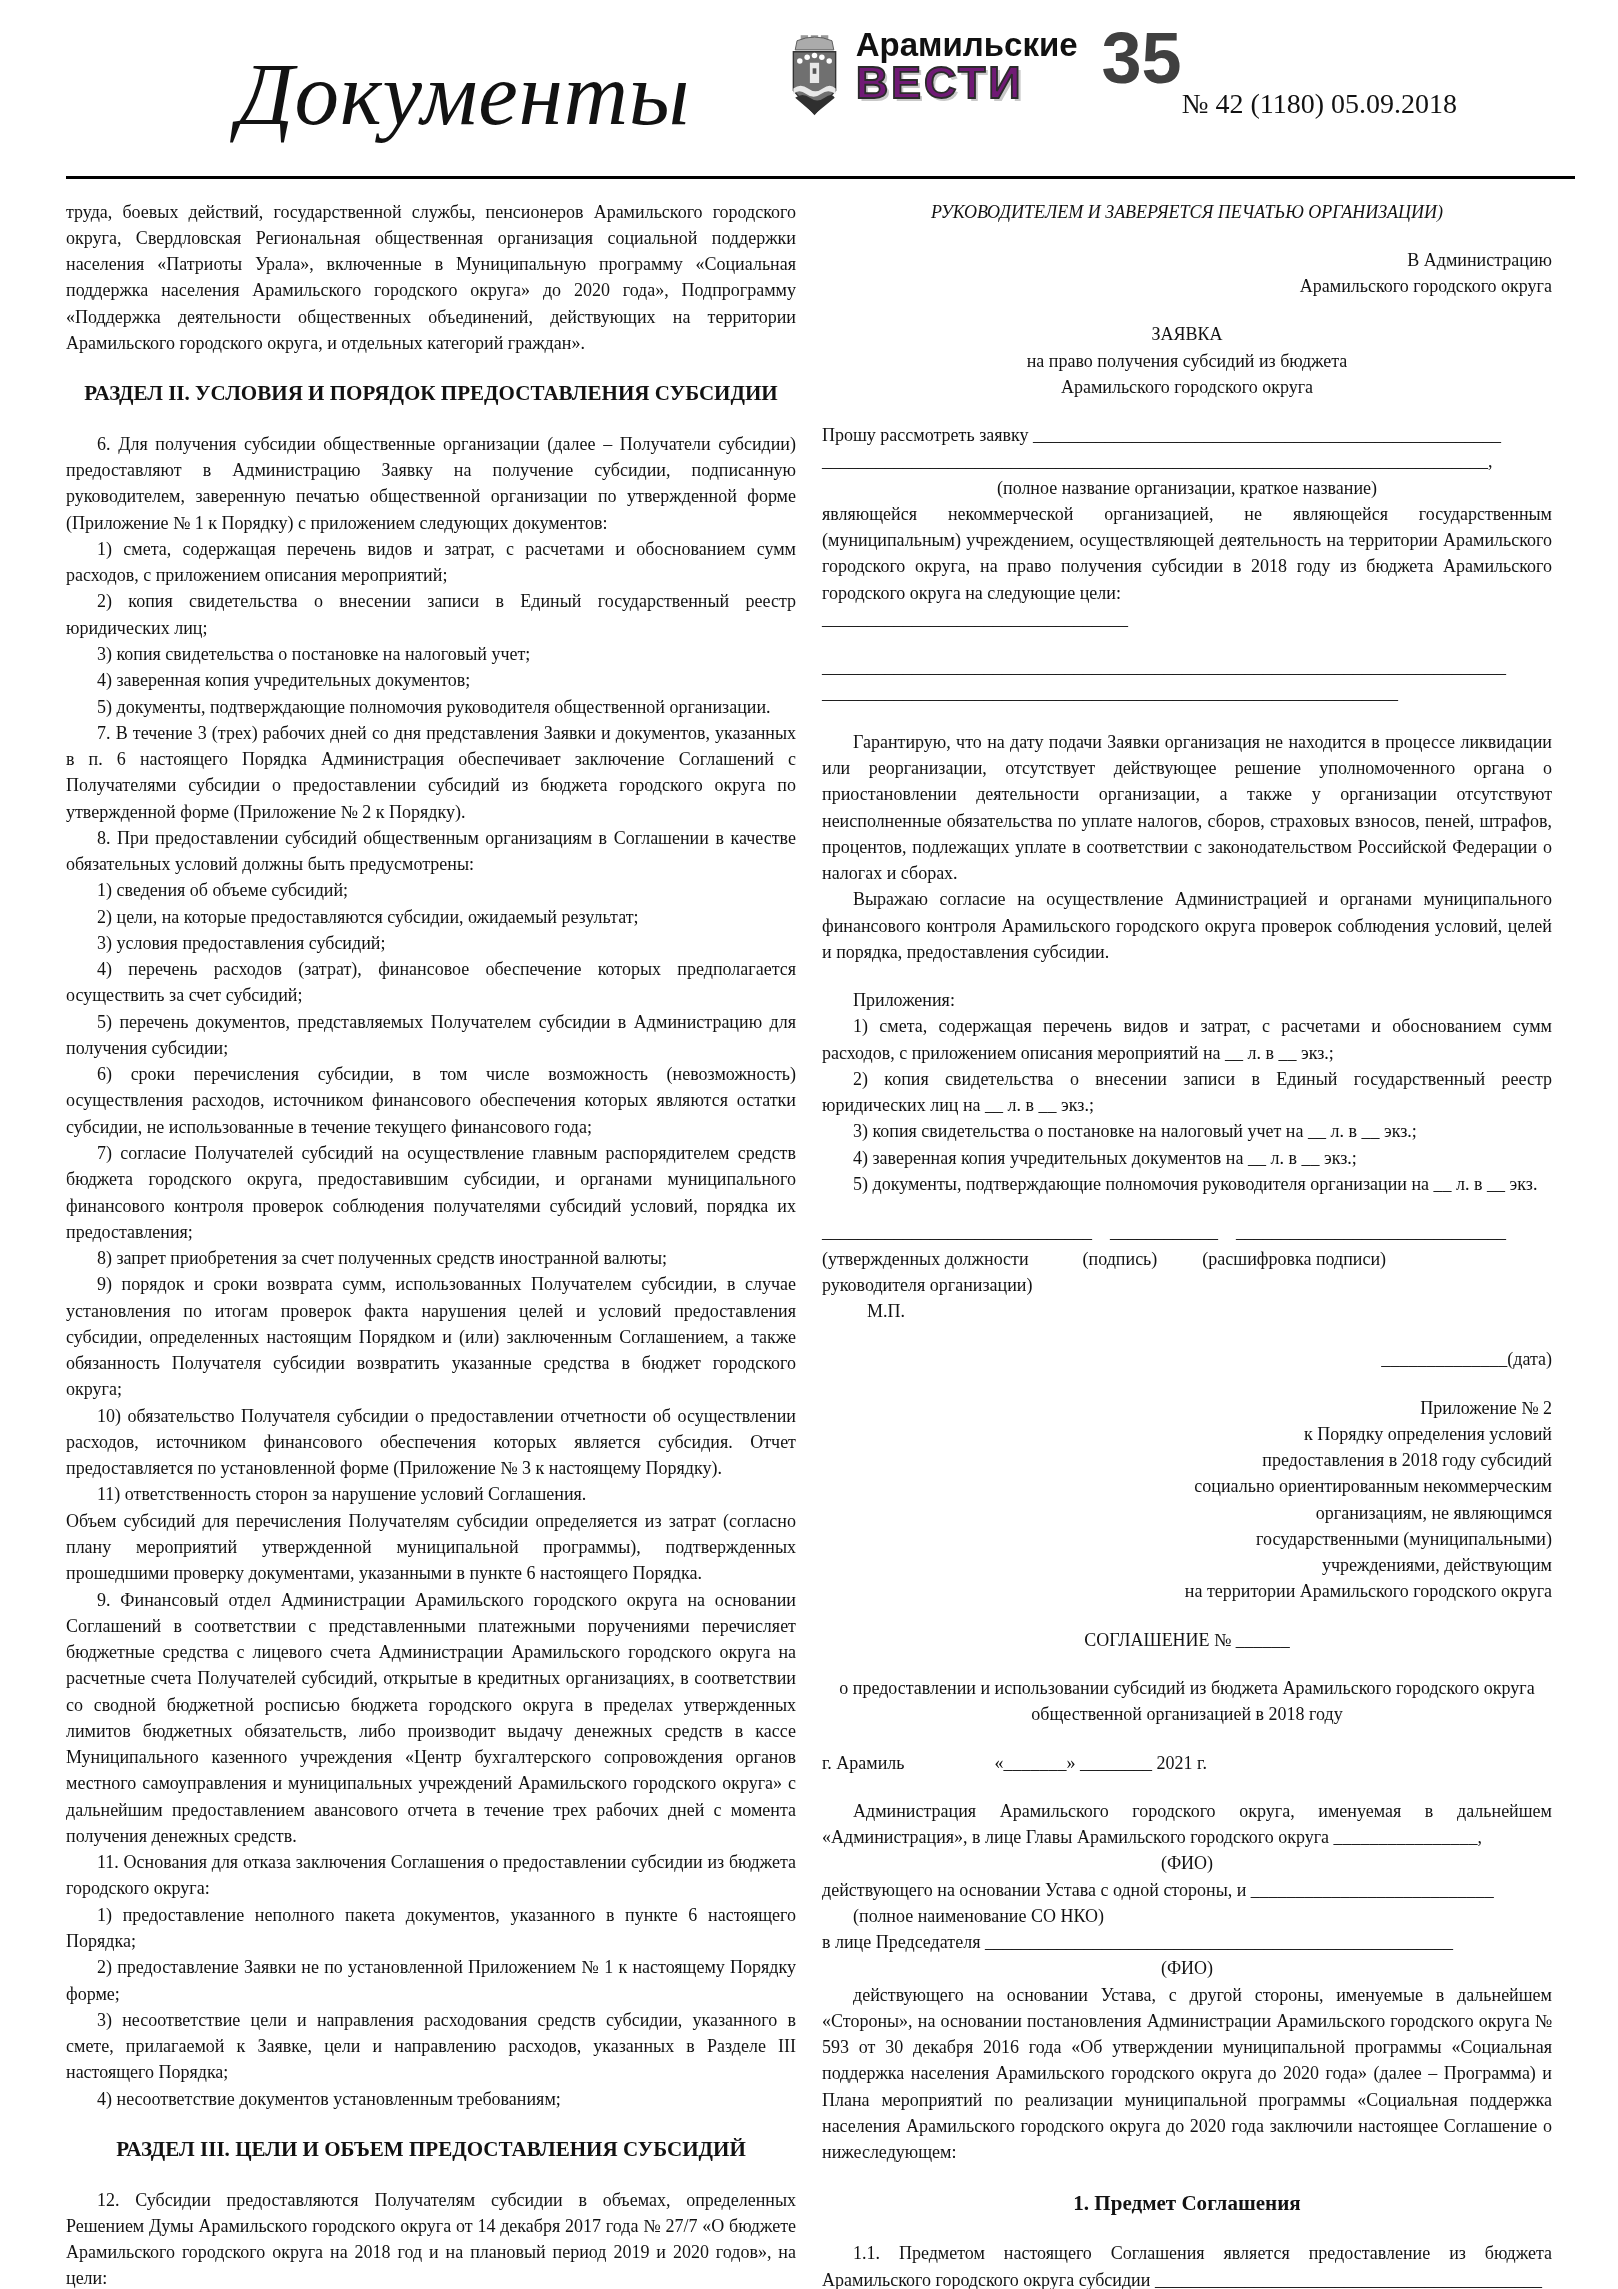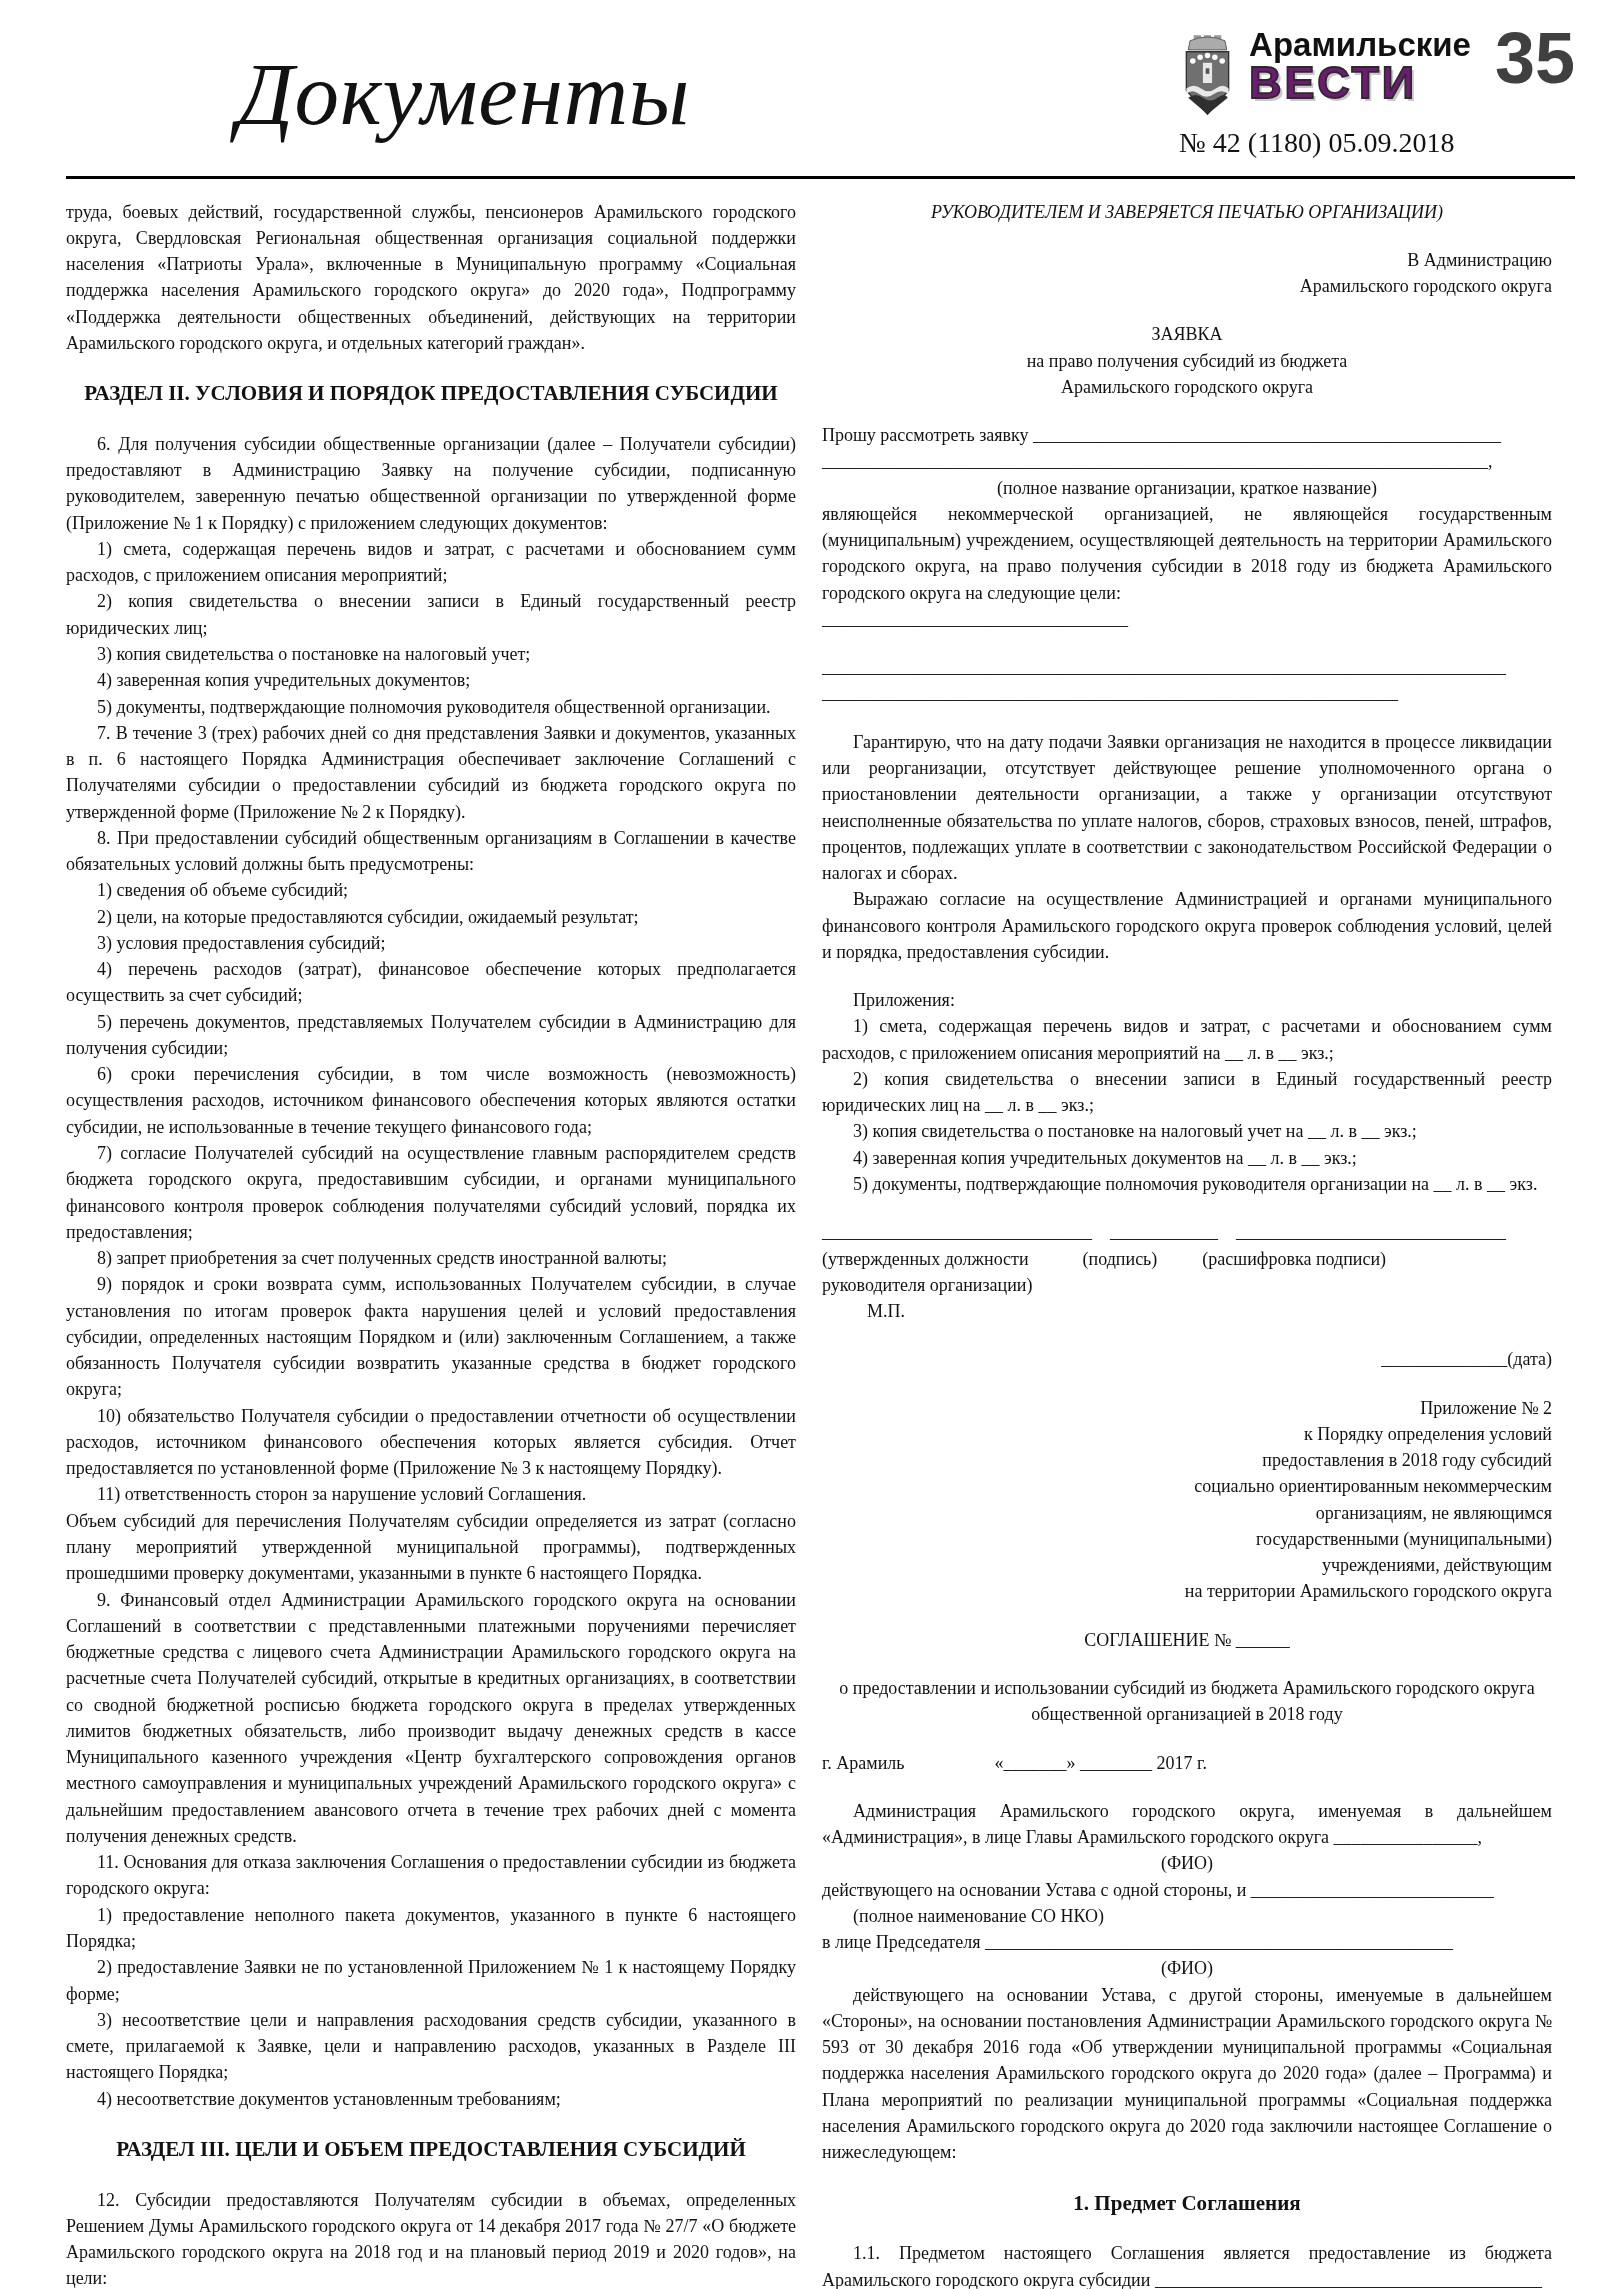--- a/index.html
+++ b/index.html
@@ -1,21 +1,21 @@
 <!DOCTYPE html>
 <html style="font-size:14.8px"><head>
 <meta charset="utf-8">
 <style>
   html,body{margin:0;padding:0;background:#fff;}
   .page{width:1619px;height:2290px;box-sizing:border-box;padding:24px 44px 28px 66px;
         background:#fff;color:#121212;font-family:"Liberation Serif",serif;overflow:hidden;}
   header{display:flex;justify-content:space-between;align-items:flex-start;height:146px;}
   .doc-title{font-family:"Liberation Serif",serif;font-style:italic;font-weight:400;
              font-size:89px;line-height:1;margin:26px 0 0 171px;letter-spacing:0.9px;}
-  .brand{display:flex;flex-direction:column;align-items:flex-start;margin-top:3.7px;}
+  .brand{display:flex;align-items:flex-end;margin-top:3.7px;}
   .brand-row{display:flex;align-items:flex-start;}
   .crest{width:57px;height:85px;margin-right:13px;margin-top:7.4px;}
   .brand-text{text-align:left;}
   .brand-top{font-family:"Liberation Sans",sans-serif;font-weight:700;font-size:33px;line-height:1.05;color:#111;}
   .brand-bottom{font-family:"Liberation Sans",sans-serif;font-weight:800;font-size:45px;line-height:0.95;
                 color:#701a75;letter-spacing:2.8px;-webkit-text-stroke:1.8px #2b2b2b;text-shadow:2.8px 2.8px 0 #c9c9c9;}
   .page-num{font-family:"Liberation Sans",sans-serif;font-weight:800;font-size:72px;line-height:0.85;
             margin-left:24px;color:#404040;}
   .issue{font-size:28px;margin-top:7.4px;padding-right:118px;}
   .rule{border:none;border-top:3.7px solid #000;margin:5.5px 0 20px 0;}
@@ -140,21 +140,21 @@
 социально ориентированным некоммерческим
 организациям, не являющимся
 государственными (муниципальными)
 учреждениями, действующим
 на территории Арамильского городского округа</p>
         <div class="b-gap"></div>
         <p class="b-c">СОГЛАШЕНИЕ № ______</p>
         <div class="b-gap"></div>
         <p class="b-c">о предоставлении и использовании субсидий из бюджета Арамильского городского округа общественной организацией в 2018 году</p>
         <div class="b-gap"></div>
-        <p class="b-pre">г. Арамиль                    «_______» ________ 2017 г.</p>
+        <p class="b-pre">г. Арамиль                    «_______» ________ 2021 г.</p>
         <div class="b-gap"></div>
         <p class="b-p">Администрация Арамильского городского округа, именуемая в дальнейшем «Администрация», в лице Главы Арамильского городского округа ________________,</p>
         <p class="b-c">(ФИО)</p>
         <p class="b-np">действующего на основании Устава с одной стороны, и ___________________________</p>
         <p class="b-p">(полное наименование СО НКО)</p>
         <p class="b-np">в лице Председателя ____________________________________________________</p>
         <p class="b-c">(ФИО)</p>
         <p class="b-p">действующего на основании Устава, с другой стороны, именуемые в дальнейшем «Стороны», на основании постановления Администрации Арамильского городского округа № 593 от 30 декабря 2016 года «Об утверждении муниципальной программы «Социальная поддержка населения Арамильского городского округа до 2020 года» (далее – Программа) и Плана мероприятий по реализации муниципальной программы «Социальная поддержка населения Арамильского городского округа до 2020 года заключили настоящее Соглашение о нижеследующем:</p>
         <h3 class="b-h">1. Предмет Соглашения</h3>
         <p class="b-p">1.1. Предметом настоящего Соглашения является предоставление из бюджета Арамильского городского округа субсидии ___________________________________________</p>

